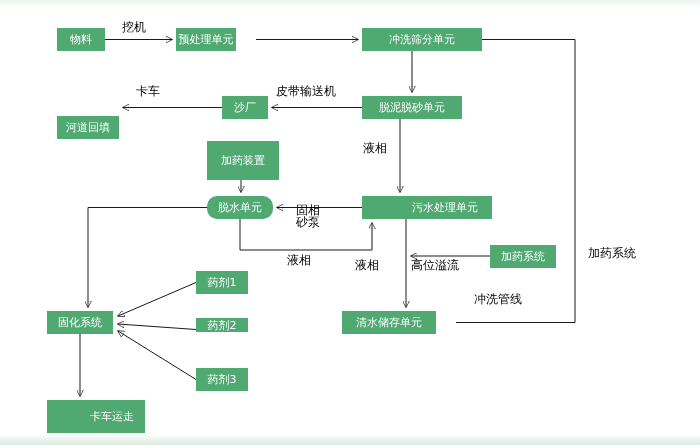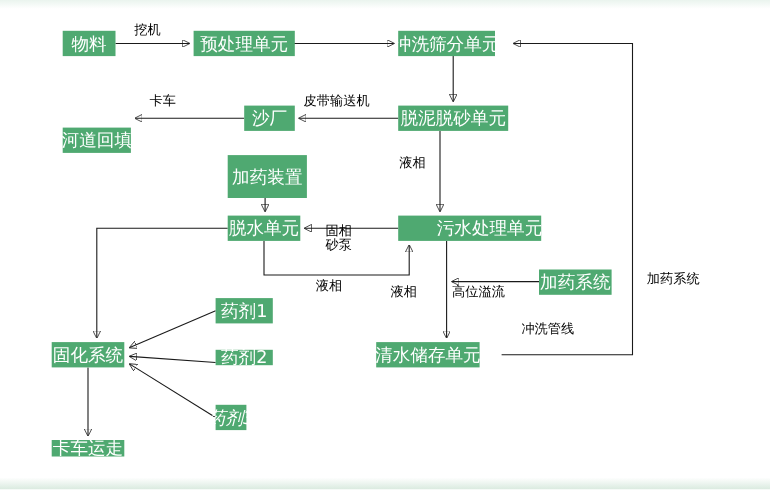--- a/index.html
+++ b/index.html
@@ -17,21 +17,21 @@
   }
   .band-bottom {
     position: absolute; left: 0; bottom: 0; width: 100%; height: 11px;
     background: linear-gradient(#ffffff, #d9eadf);
   }
   .node {
     position: absolute;
     background: var(--node-bg, #4fa971);
     color: var(--node-text, #ffffff);
     display: flex; align-items: center; justify-content: center;
-    font-size: 16px;
+    font-size: 11px;
     line-height: 1;
     white-space: nowrap;
   }
   .elabel {
     position: absolute;
     color: var(--label-text, #000000);
     font-size: 12px;
     font-weight: normal;
     line-height: 14px;
     white-space: nowrap;
@@ -66,35 +66,35 @@
     <path d="M406,219 V307" marker-end="url(#arrow)"></path>
     <path d="M490,256 H411" marker-end="url(#arrow)"></path>
     <path d="M196,282.5 L118,316" marker-end="url(#arrow)"></path>
     <path d="M196,329.5 L118,324" marker-end="url(#arrow)"></path>
     <path d="M196,379.5 L118,331" marker-end="url(#arrow)"></path>
     <path d="M80,334 V396" marker-end="url(#arrow)"></path>
     <path d="M207,207.5 H88 V307" marker-end="url(#arrow)"></path>
   </svg>
 
   <div class="node" style="left:57px; top:28px; width:48px; height:23px;">物料</div>
-  <div class="node" style="left:176px; top:28px; width:92px; height:23px;">预处理单元</div>
-  <div class="node" style="left:362px; top:28px; width:88px; height:23px;text-align:center;">冲洗筛分单元</div>
+  <div class="node" style="left:176px; top:28px; width:60px; height:23px;">预处理单元</div>
+  <div class="node" style="left:362px; top:28px; width:120px; height:23px;text-align:center;">冲洗筛分单元</div>
   <div class="node" style="left:57px; top:96px; width:62px; height:23px;margin-top:20px;">河道回填</div>
   <div class="node" style="left:222px; top:96px; width:46px; height:23px;">沙厂</div>
   <div class="node" style="left:362px; top:96px; width:100px; height:23px;">脱泥脱砂单元</div>
   <div class="node" style="left:207px; top:141px; width:72px; height:39px;">加药装置</div>
-  <div class="node" style="left:207px; top:196px; width:66px; height:23px;">脱水单元</div>
+  <div class="node" style="left:207px; top:196px; width:66px; height:23px;border-radius:10px;">脱水单元</div>
   <div class="node" style="left:362px; top:196px; width:94px; height:23px;padding-left:36px;">污水处理单元</div>
   <div class="node" style="left:490px; top:245px; width:66px; height:23px;">加药系统</div>
   <div class="node" style="left:196px; top:271px; width:52px; height:23px;">药剂1</div>
   <div class="node" style="left:47px; top:311px; width:66px; height:23px;">固化系统</div>
   <div class="node" style="left:196px; top:318px; width:52px; height:14px;">药剂2</div>
   <div class="node" style="left:342px; top:311px; width:94px; height:23px;">清水储存单元</div>
-  <div class="node" style="left:196px; top:368px; width:28px; height:23px;font-style:italic;">药剂3</div>
-  <div class="node" style="left:47px; top:400px; width:66px; height:15px;">卡车运走</div>
+  <div class="node" style="left:196px; top:368px; width:52px; height:23px;">药剂3</div>
+  <div class="node" style="left:47px; top:400px; width:66px; height:33px;padding-left:32px;">卡车运走</div>
 
   <div class="elabel" style="left:122px; top:20px;">挖机</div>
   <div class="elabel" style="left:136px; top:84px;">卡车</div>
   <div class="elabel" style="left:276px; top:84px;">皮带输送机</div>
   <div class="elabel" style="left:363px; top:141px;">液相</div>
   <div class="elabel" style="left:296px; top:184px;margin-top:19px;">固相</div>
   <div class="elabel" style="left:296px; top:215px;">砂泵</div>
   <div class="elabel" style="left:287px; top:253px;">液相</div>
   <div class="elabel" style="left:355px; top:258px;">液相</div>
   <div class="elabel" style="left:411px; top:258px;">高位溢流</div>

